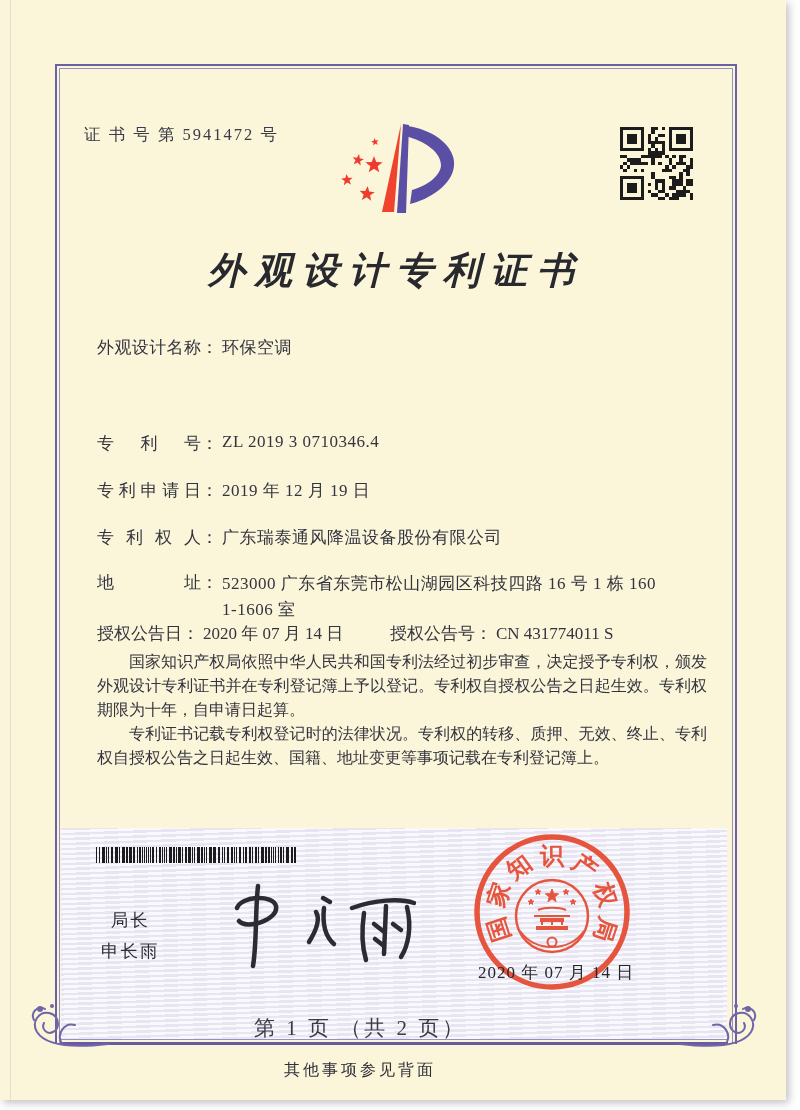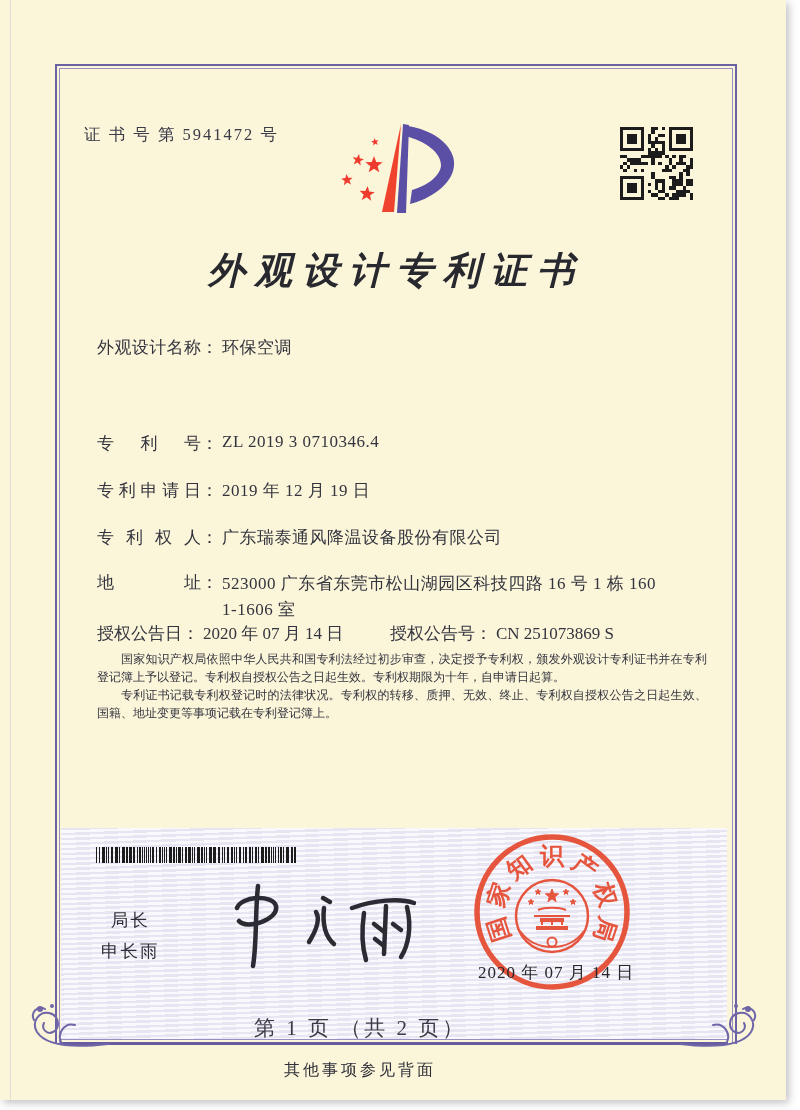--- a/index.html
+++ b/index.html
@@ -23,21 +23,21 @@
   .qr{position:absolute;left:620px;top:127px;width:73px;height:73px;}
   .logo{position:absolute;left:332px;top:112px;width:158px;height:104px;}
   .title{position:absolute;left:55px;top:246px;width:682px;text-align:center;
          font-size:37px;font-weight:bold;letter-spacing:10px;color:#28282f;font-style:italic;}
   .row{position:absolute;left:97px;font-size:17px;color:#34343f;white-space:nowrap;}
   .flabel{display:inline-block;width:104px;text-align:justify;text-align-last:justify;vertical-align:top;}
   .colon{display:inline-block;margin:0 4px 0 0;vertical-align:top;}
   .fvalue{display:inline-block;letter-spacing:.5px;vertical-align:top;}
   .row-addr .fvalue{white-space:normal;width:436px;word-break:break-all;line-height:1.55;}
   .grant-pair2{position:absolute;left:293px;top:0;white-space:nowrap;}
-  .paras{position:absolute;left:97px;top:650px;width:610px;font-size:12px;
+  .paras{position:absolute;left:97px;top:650px;width:610px;font-size:16px;
          line-height:1.5;text-align:justify;color:#34343f;}
   .paras p{margin:0;text-indent:2em;}
   .barcode{position:absolute;left:96px;top:847px;width:201px;height:16px;}
   .signer{position:absolute;left:101px;top:905px;font-size:17.5px;color:#2e2e38;line-height:1.75;letter-spacing:2px;text-align:center;}
   .signature{position:absolute;left:224px;top:882px;width:192px;height:88px;}
   .seal{position:absolute;left:470px;top:830px;width:164px;height:164px;}
   .seal-char{font-size:24px;font-weight:bold;fill:#e5492f;font-family:"Liberation Serif",serif;}
   .seal-date{position:absolute;left:478px;top:961px;font-size:17px;color:#26262c;letter-spacing:1px;white-space:nowrap;}
   .page-ind{position:absolute;left:20px;top:1014px;width:680px;text-align:center;
             font-size:21px;letter-spacing:3px;color:#3a3a45;}
@@ -236,21 +236,21 @@
     <span class="flabel">专利申请日</span><span class="colon">：</span><span class="fvalue">2019 年 12 月 19 日</span>
   </div>
   <div class="row" style="top:526px">
     <span class="flabel">专利权人</span><span class="colon">：</span><span class="fvalue">广东瑞泰通风降温设备股份有限公司</span>
   </div>
   <div class="row row-addr" style="top:571px">
     <span class="flabel">地址</span><span class="colon">：</span><span class="fvalue">523000 广东省东莞市松山湖园区科技四路 16 号 1 栋 1601-1606 室</span>
   </div>
   <div class="row" style="top:622px">
     <span>授权公告日</span><span class="colon">：</span><span>2020 年 07 月 14 日</span>
-    <span class="grant-pair2"><span>授权公告号</span><span class="colon">：</span><span>CN 251073869 S</span></span>
+    <span class="grant-pair2"><span>授权公告号</span><span class="colon">：</span><span>CN 431774011 S</span></span>
   </div>
 
   <div class="paras">
     <p>国家知识产权局依照中华人民共和国专利法经过初步审查，决定授予专利权，颁发外观设计专利证书并在专利登记簿上予以登记。专利权自授权公告之日起生效。专利权期限为十年，自申请日起算。</p>
     <p>专利证书记载专利权登记时的法律状况。专利权的转移、质押、无效、终止、专利权自授权公告之日起生效、国籍、地址变更等事项记载在专利登记簿上。</p>
   </div>
 
   <svg class="barcode" viewBox="0 0 201 16" preserveAspectRatio="none">
       <g id="barcode-bars">
         <rect x="0" y="0" width="1" height="16" fill="#1c1c1c"></rect>

